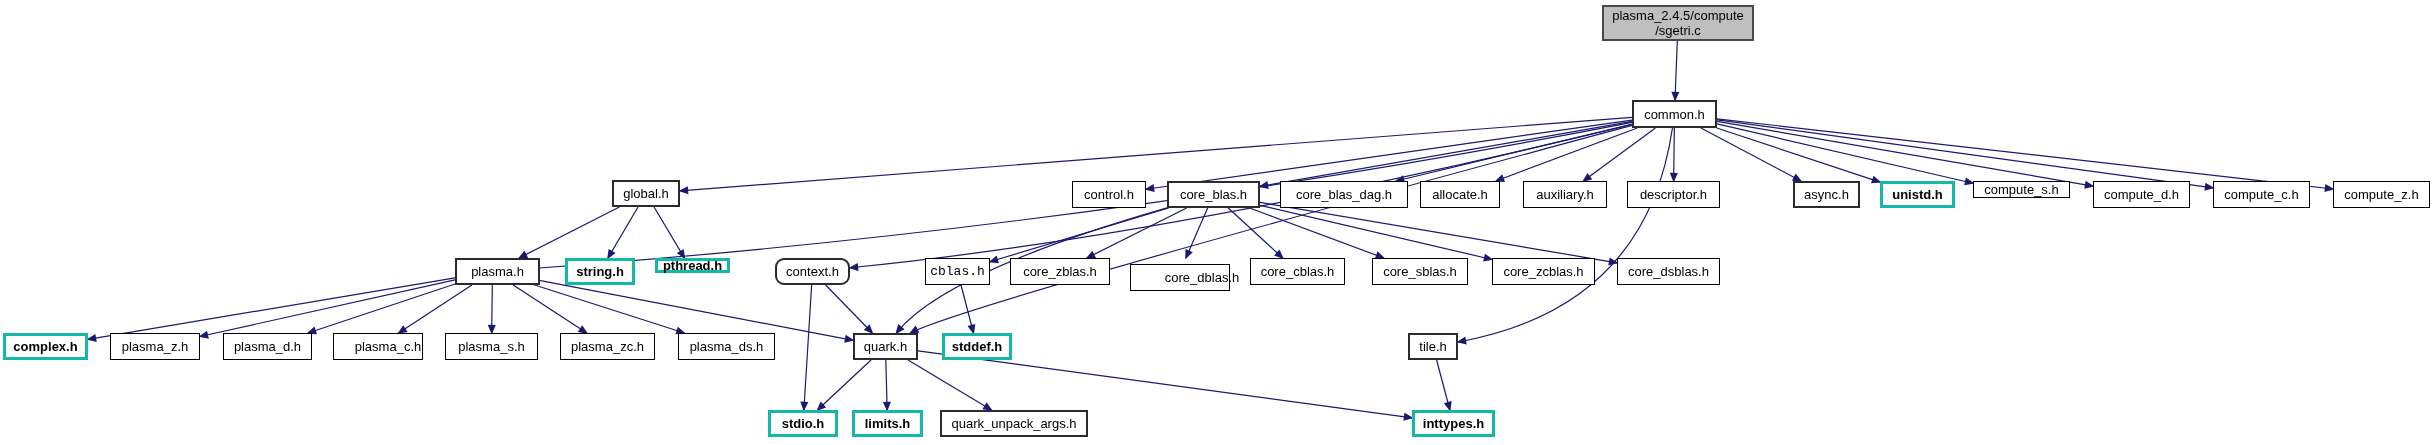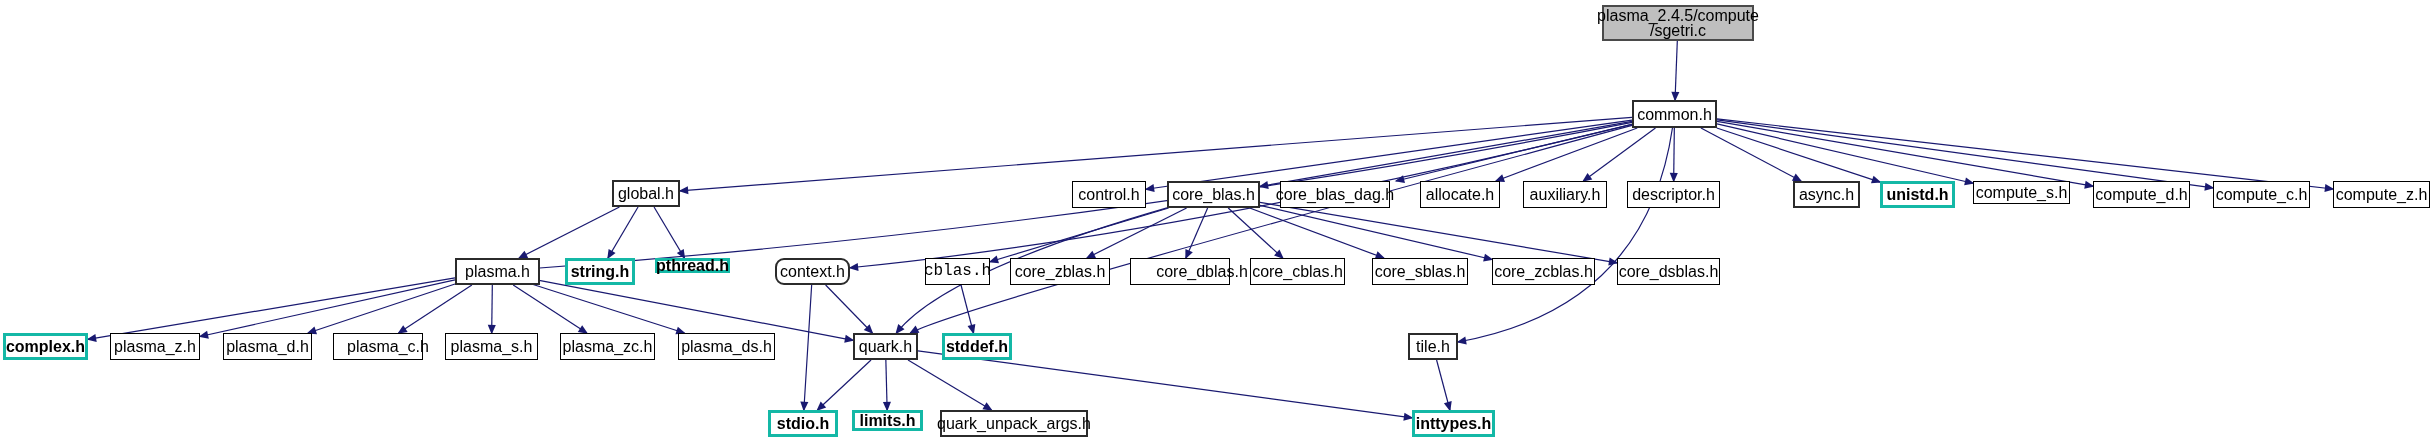--- a/index.html
+++ b/index.html
@@ -23,21 +23,21 @@
   }
   .gnode {
     position: absolute;
     box-sizing: border-box;
     display: flex;
     flex-direction: column;
     align-items: center;
     justify-content: center;
     background: #ffffff;
     color: #000000;
-    font-size: 16px;
+    font-size: 13px;
     line-height: 15px;
     white-space: nowrap;
     text-align: center;
     cursor: default;
   }
   .gnode.internal      { border: 1px solid #000000; }
   .gnode.internal_bold { border: 2px solid #2b2b2b; }
   .gnode.external      { border: 3px solid #14b8a6; font-weight: bold; }
   .gnode.source        { border: 2px solid #4a4a4a; background: #bfbfbf; }
   .gnode span { display: block; }
@@ -108,39 +108,39 @@
       </div>
       <div class="gnode internal_bold" style="left: 612px; top: 180px; width: 68px; height: 27px;">
         <span>global.h</span>
       </div>
       <div class="gnode internal" style="left: 1072px; top: 181px; width: 74px; height: 27px;">
         <span>control.h</span>
       </div>
       <div class="gnode internal_bold" style="left: 1167px; top: 181px; width: 93px; height: 27px;">
         <span>core_blas.h</span>
       </div>
-      <div class="gnode internal" style="left: 1280px; top: 181px; width: 110px; height: 27px;">
+      <div class="gnode internal" style="left: 1280px; top: 181px; width: 128px; height: 27px;">
         <span>core_blas_dag.h</span>
       </div>
       <div class="gnode internal" style="left: 1420px; top: 181px; width: 80px; height: 27px;">
         <span>allocate.h</span>
       </div>
       <div class="gnode internal" style="left: 1523px; top: 181px; width: 84px; height: 27px;">
         <span>auxiliary.h</span>
       </div>
       <div class="gnode internal" style="left: 1627px; top: 181px; width: 93px; height: 27px;">
         <span>descriptor.h</span>
       </div>
       <div class="gnode internal_bold" style="left: 1793px; top: 181px; width: 67px; height: 27px;">
         <span>async.h</span>
       </div>
       <div class="gnode external" style="left: 1880px; top: 181px; width: 75px; height: 27px;">
         <span>unistd.h</span>
       </div>
-      <div class="gnode internal" style="left: 1973px; top: 181px; width: 97px; height: 23px; text-align: center;">
+      <div class="gnode internal" style="left: 1973px; top: 181px; width: 97px; height: 17px; text-align: center;">
         <span>compute_s.h</span>
       </div>
       <div class="gnode internal" style="left: 2093px; top: 181px; width: 97px; height: 27px;">
         <span>compute_d.h</span>
       </div>
       <div class="gnode internal" style="left: 2213px; top: 181px; width: 97px; height: 27px;">
         <span>compute_c.h</span>
       </div>
       <div class="gnode internal" style="left: 2333px; top: 181px; width: 97px; height: 27px;">
         <span>compute_z.h</span>
@@ -156,21 +156,21 @@
       </div>
       <div class="gnode internal_bold" style="left: 775px; top: 258px; width: 75px; height: 27px; border-radius: 9px;">
         <span>context.h</span>
       </div>
       <div class="gnode internal" style="left: 925px; top: 258px; width: 65px; height: 27px; font-family: Liberation Mono, monospace;">
         <span>cblas.h</span>
       </div>
       <div class="gnode internal" style="left: 1010px; top: 258px; width: 100px; height: 27px;">
         <span>core_zblas.h</span>
       </div>
-      <div class="gnode internal" style="left: 1130px; top: 258px; width: 100px; height: 27px; padding-left: 44px;">
+      <div class="gnode internal" style="left: 1130px; top: 264px; width: 100px; height: 27px; padding-left: 44px;">
         <span>core_dblas.h</span>
       </div>
       <div class="gnode internal" style="left: 1250px; top: 258px; width: 95px; height: 27px;">
         <span>core_cblas.h</span>
       </div>
       <div class="gnode internal" style="left: 1372px; top: 258px; width: 96px; height: 27px; align-items: center;">
         <span>core_sblas.h</span>
       </div>
       <div class="gnode internal" style="left: 1492px; top: 258px; width: 103px; height: 27px;">
         <span>core_zcblas.h</span>
@@ -204,21 +204,21 @@
       </div>
       <div class="gnode external" style="left: 942px; top: 333px; width: 70px; height: 27px;">
         <span>stddef.h</span>
       </div>
       <div class="gnode internal_bold" style="left: 1408px; top: 333px; width: 50px; height: 27px;">
         <span>tile.h</span>
       </div>
       <div class="gnode external" style="left: 768px; top: 410px; width: 70px; height: 27px;">
         <span>stdio.h</span>
       </div>
-      <div class="gnode external" style="left: 852px; top: 410px; width: 71px; height: 21px;">
+      <div class="gnode external" style="left: 852px; top: 410px; width: 71px; height: 27px;">
         <span>limits.h</span>
       </div>
       <div class="gnode internal_bold" style="left: 940px; top: 410px; width: 148px; height: 27px;">
         <span>quark_unpack_args.h</span>
       </div>
       <div class="gnode external" style="left: 1412px; top: 410px; width: 83px; height: 27px;">
         <span>inttypes.h</span>
       </div>
     </div>
 </div>

